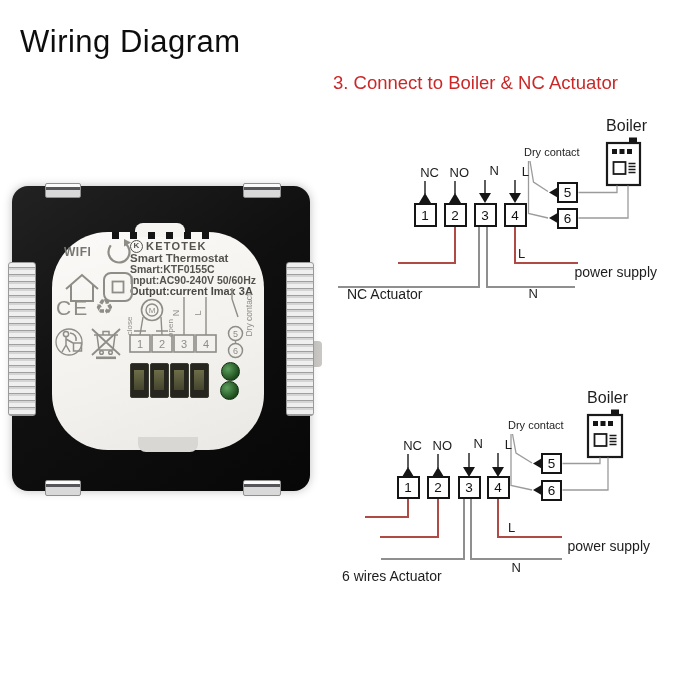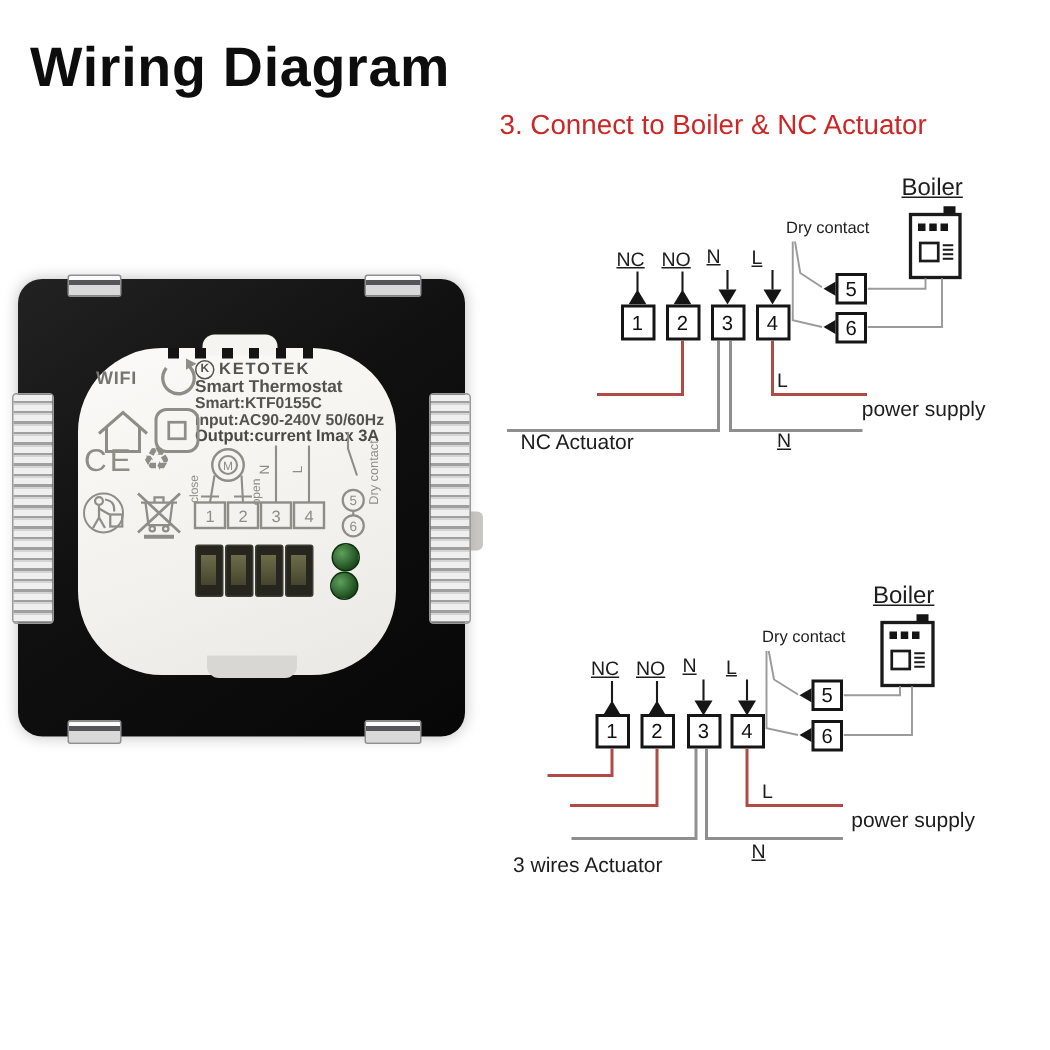--- a/index.html
+++ b/index.html
@@ -1,20 +1,20 @@
 <!DOCTYPE html>
 <html><head>
 <meta charset="utf-8">
 <style>
   html,body{margin:0;padding:0;background:#ffffff;}
   #stage{position:relative;width:700px;height:700px;background:#fff;overflow:hidden;
          font-family:"Liberation Sans", sans-serif;color:#1d1d1d;}
   .abs{position:absolute;}
   
-  #main-title{left:20px;top:24px;font-size:37px;font-weight:700;color:#0d0d0d;letter-spacing:.5px;}
+  #main-title{left:20px;top:24px;font-size:31px;font-weight:400;color:#0d0d0d;letter-spacing:.5px;}
   
   #device{left:8px;top:185px;width:316px;height:312px;text-align:center;}
   .plate{left:4px;top:1px;width:298px;height:305px;background:linear-gradient(145deg,#222 0%,#101010 45%,#070707 100%);
          border-radius:16px;box-shadow:0 0 10px rgba(0,0,0,.25);}
   .clip{background:linear-gradient(180deg,#fbfbfb 0 3px,#55555a 3px 6px,#d9d9d9 6px 100%);
         border:1px solid #8f8f8f;border-radius:2px;}
   .comb{background:repeating-linear-gradient(180deg,#efefef 0 4px,#9f9f9f 4px 5.5px,#d4d4d4 5.5px 7px);
         border:1px solid #9a9a9a;border-radius:3px;}
   .side-tab{left:298px;top:156px;width:16px;height:26px;background:#c9c7c3;border-radius:0 4px 4px 0;}
   .module{left:44px;top:47px;width:212px;height:218px;border-radius:56px;
@@ -35,21 +35,21 @@
   .ce{left:48px;top:112px;font-size:21px;color:#8e8d86;letter-spacing:2px;}
   .recycle{left:87px;top:111px;font-size:21px;color:#8e8d86;}
   .slot{position:absolute;width:17px;height:33px;background:#26261f;border:1px solid #3c3c32;border-radius:2px;}
   .screwin{position:absolute;left:3px;top:6px;width:10px;height:20px;background:linear-gradient(#6d6d4a,#45452f);}
   .gscrew{position:absolute;width:17px;height:17px;border-radius:50%;border:1px solid #0d2e0d;
           background:radial-gradient(circle at 35% 35%,#5da05d,#1c4a1c 72%);}
   
   .dg{position:absolute;}
   .dg-title{position:absolute;color:#cc2727;white-space:nowrap;}
   .lbl{position:absolute;color:#1d1d1d;white-space:nowrap;}
-  .ctr{text-align:left;text-decoration:underline;}
+  .ctr{text-align:right;}
   .tbox{position:absolute;width:23px;height:24px;box-sizing:border-box;border:2.5px solid #151515;background:#fff;
         display:flex;align-items:center;justify-content:center;font-size:13.5px;color:#111;}
   svg{position:absolute;left:0;top:0;}
   .wire-l{stroke:#b04a44;stroke-width:2;fill:none;}
   .wire-n{stroke:#8f8f8f;stroke-width:2;fill:none;}
   .thin{stroke:#9b9b9b;stroke-width:1.3;fill:none;}
   .blk{stroke:#1a1a1a;fill:none;}
   .print{stroke:#8e8d86;fill:none;}
   .ptxt{fill:#8e8d86;font-family:"Liberation Sans",sans-serif;}
 </style>
@@ -264,16 +264,16 @@
     <div class="tbox" style="left:127.5px;top:141px;height:23px;">3</div>
     <div class="tbox" style="left:156.5px;top:141px;height:23px;">4</div>
     <div class="tbox" style="left:211px;top:118px;width:21px;height:21px;">5</div>
     <div class="tbox" style="left:211px;top:144.5px;width:21px;height:21px;">6</div>
 
     <span class="lbl" style="left:178px;top:84px;font-size:11px;">Dry contact</span>
     <span class="lbl ctr" style="left:252px;top:54px;width:46px;font-size:16px;">Boiler</span>
     <span class="lbl" style="left:178px;top:185px;font-size:13px;">L</span>
     <span class="lbl" style="left:220px;top:203px;width:100px;text-align:right;font-size:14px;">power supply</span>
     <span class="lbl ctr" style="left:171px;top:225px;width:20px;font-size:13px;">N</span>
-    <span class="lbl" style="left:12px;top:233px;font-size:14px;">3 wires Actuator</span>
+    <span class="lbl" style="left:12px;top:233px;font-size:14px;">6 wires Actuator</span>
   </div>
 
 </div>
 
 </body></html>

